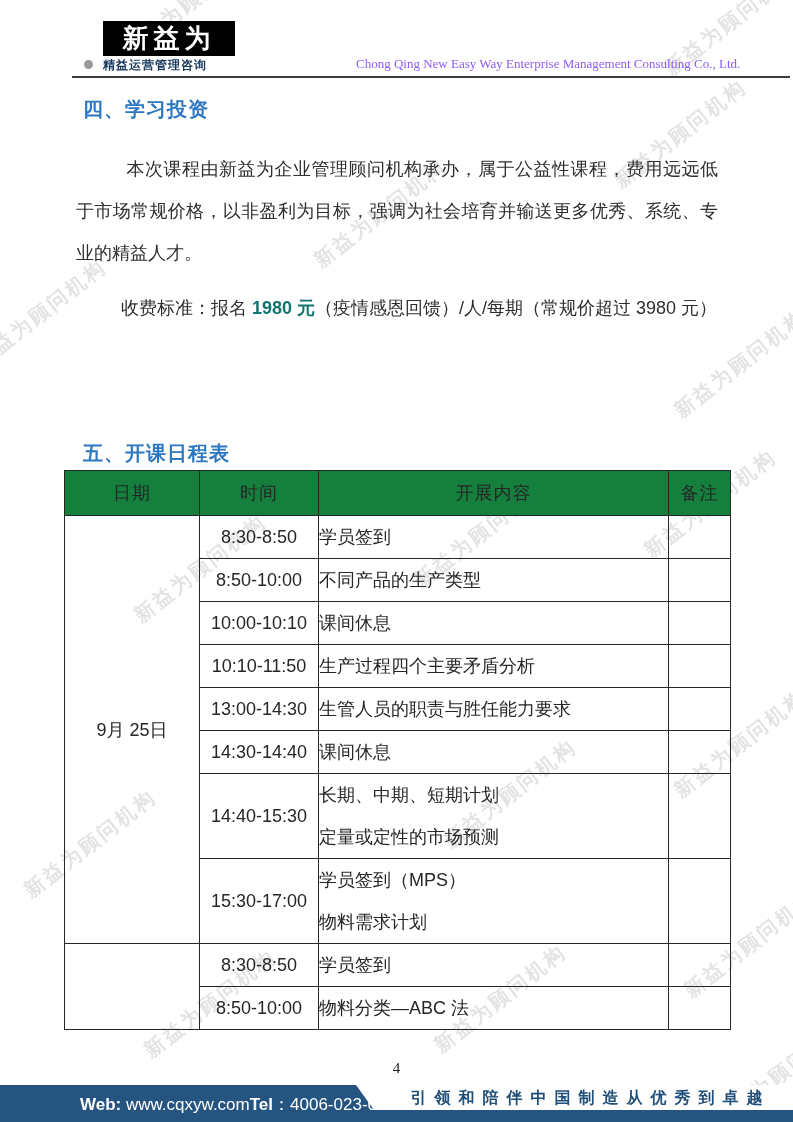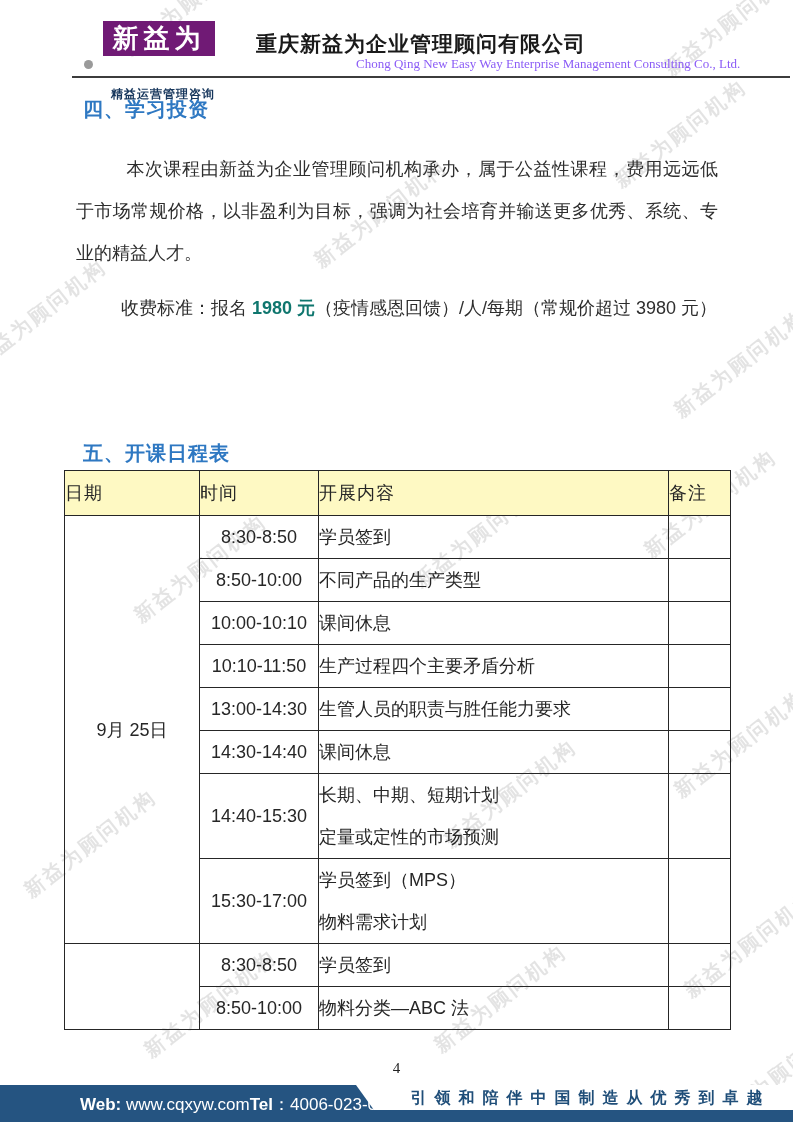--- a/index.html
+++ b/index.html
@@ -12,29 +12,28 @@
   }
   
   .wm{
     position:absolute; white-space:nowrap; pointer-events:none;
     color:#c9c9c9; opacity:.5; font-size:20px; letter-spacing:3px;
     transform:rotate(-38deg); font-weight:700;
   }
   
   .hdr-dot{position:absolute; left:84px; top:60px; width:9px; height:9px; border-radius:50%; background:#9a9a9a;}
   .logo-box{
-    position:absolute; left:103px; top:21px; width:112px; height:35px;
-    background:#701a75; color:#ffffff; text-align:center;
+    position:absolute; left:103px; top:21px; width:132px; height:35px;
+    background:#000000; color:#ffffff; text-align:center;
     font-weight:700; font-size:26px; line-height:35px; letter-spacing:5px;
   }
   .logo-sub{
     position:absolute; left:103px; top:57px; width:112px;
     color:#16365C; font-weight:700; font-size:12px; letter-spacing:1px;
-    text-align:right;
-    margin-top:29px;
+    text-align:left;
   }
   .company-cn{
     position:absolute; left:256px; top:30px;
     font-size:21px; font-weight:700; color:#1a1a1a; letter-spacing:1px;
   }
   .company-en{
     position:absolute; left:356px; top:56px;
     font-family:"Liberation Serif",serif; font-size:13px; color:#8b5cf6;
   }
   .hdr-line{position:absolute; left:72px; top:76px; width:718px; height:2px; background:#3c3c3c;}
@@ -56,21 +55,21 @@
   #para3{text-indent:2.5em;}
   .price{color:#0f766e; font-weight:700;}
   
   .schedule-table{
     position:absolute; left:64px; top:470px; width:666px;
     border-collapse:collapse; table-layout:fixed;
     font-size:18px; color:#262626;
   }
   .schedule-table th,.schedule-table td{border:1.5px solid #262626; padding:0; vertical-align:middle;}
   .schedule-table th{
-    background:#fef9c3; font-weight:400; height:44px; text-align:left; letter-spacing:1px;
+    background:#15803d; font-weight:400; height:44px; text-align:center; letter-spacing:1px;
   }
   .date-cell{text-align:center;margin-top:40px;}
   .time-cell{text-align:center;}
   .content-cell{text-align:left; padding-left:13px;}
   .note-cell{}
   .cell-line{line-height:42px; height:42px;}
   
   .page-number{
     position:absolute; left:0; right:0; top:1060px; text-align:center;
     font-family:"Liberation Serif",serif; font-size:15px; color:#222222;
@@ -111,21 +110,20 @@
   <span class="wm" style="left:430px; top:780px;">新益为顾问机构</span>
   <span class="wm" style="left:660px; top:730px;">新益为顾问机构</span>
   <span class="wm" style="left:130px; top:990px;">新益为顾问机构</span>
   <span class="wm" style="left:420px; top:985px;">新益为顾问机构</span>
   <span class="wm" style="left:670px; top:930px;">新益为顾问机构</span>
   <span class="wm" style="left:700px; top:1060px;">新益为顾问机构</span>
 
   <div class="hdr-dot"></div>
   <div class="logo-box">新益为</div>
   <div class="logo-sub">精益运营管理咨询</div>
-  <div class="company-cn">重庆新益为企业管理顾问有限公司</div>
   <div class="company-en">Chong Qing New Easy Way Enterprise Management Consulting Co., Ltd.</div>
   <div class="hdr-line"></div>
 
   <div class="sec-title" id="sec4-title">四、学习投资</div>
   <div class="body-copy">
     <p id="para1">本次课程由新益为企业管理顾问机构承办，属于公益性课程，费用远远低于市场常规价格，以非盈利为目标，强调为社会培育并输送更多优秀、系统、专业的精益人才。</p>
     <p id="para2"><span>收费标准：报名 </span><span class="price">1980 元</span><span>（疫情感恩回馈）/人/每期（常规价超过 3980 元）</span></p>
   </div>
 
   <div class="sec-title" id="sec5-title">五、开课日程表</div>

